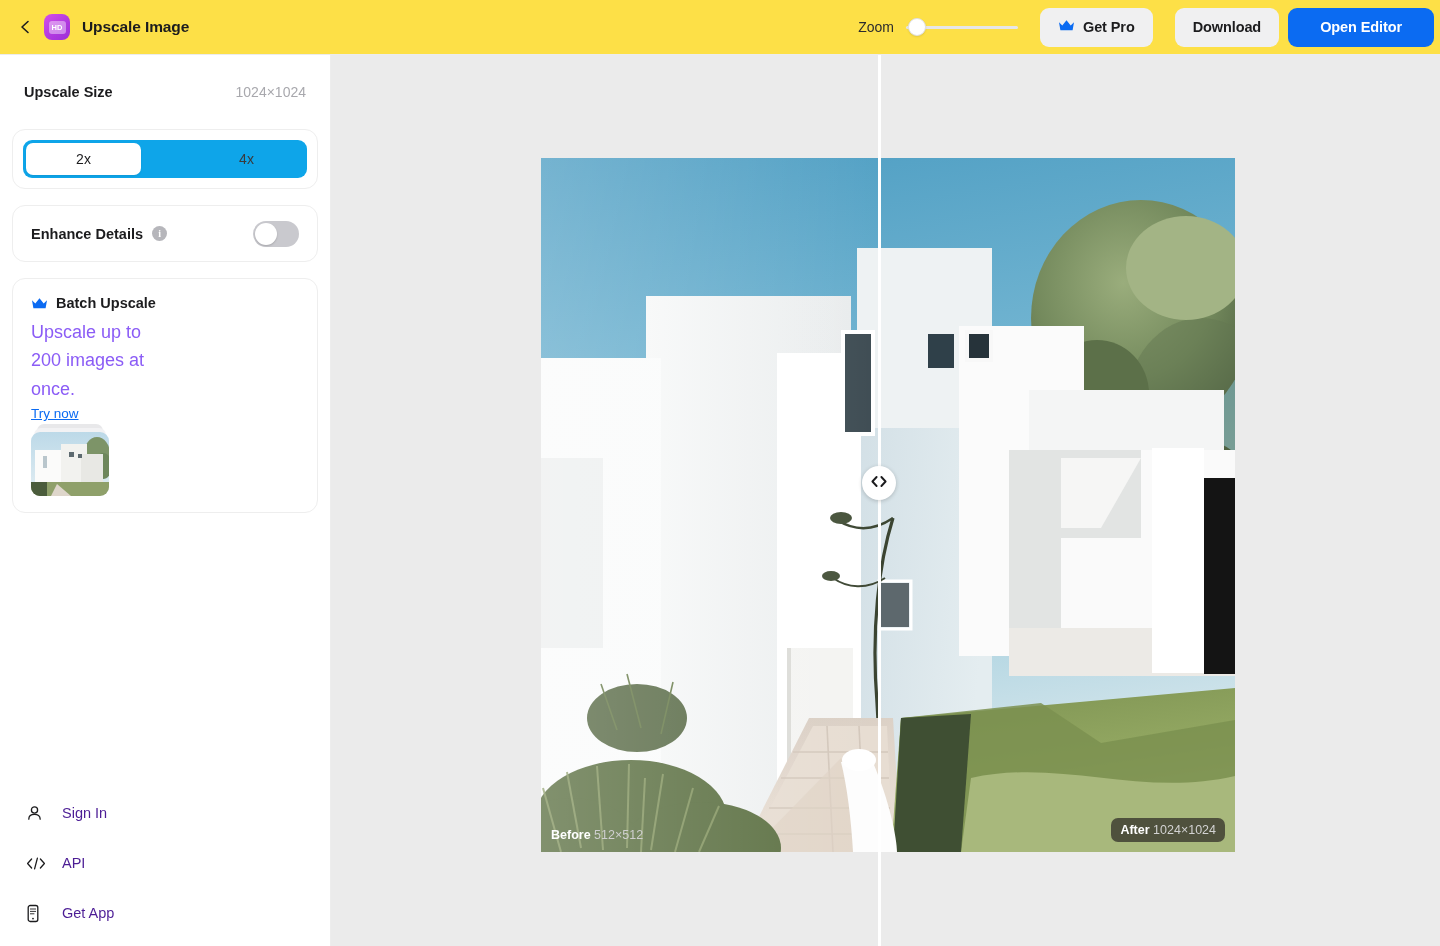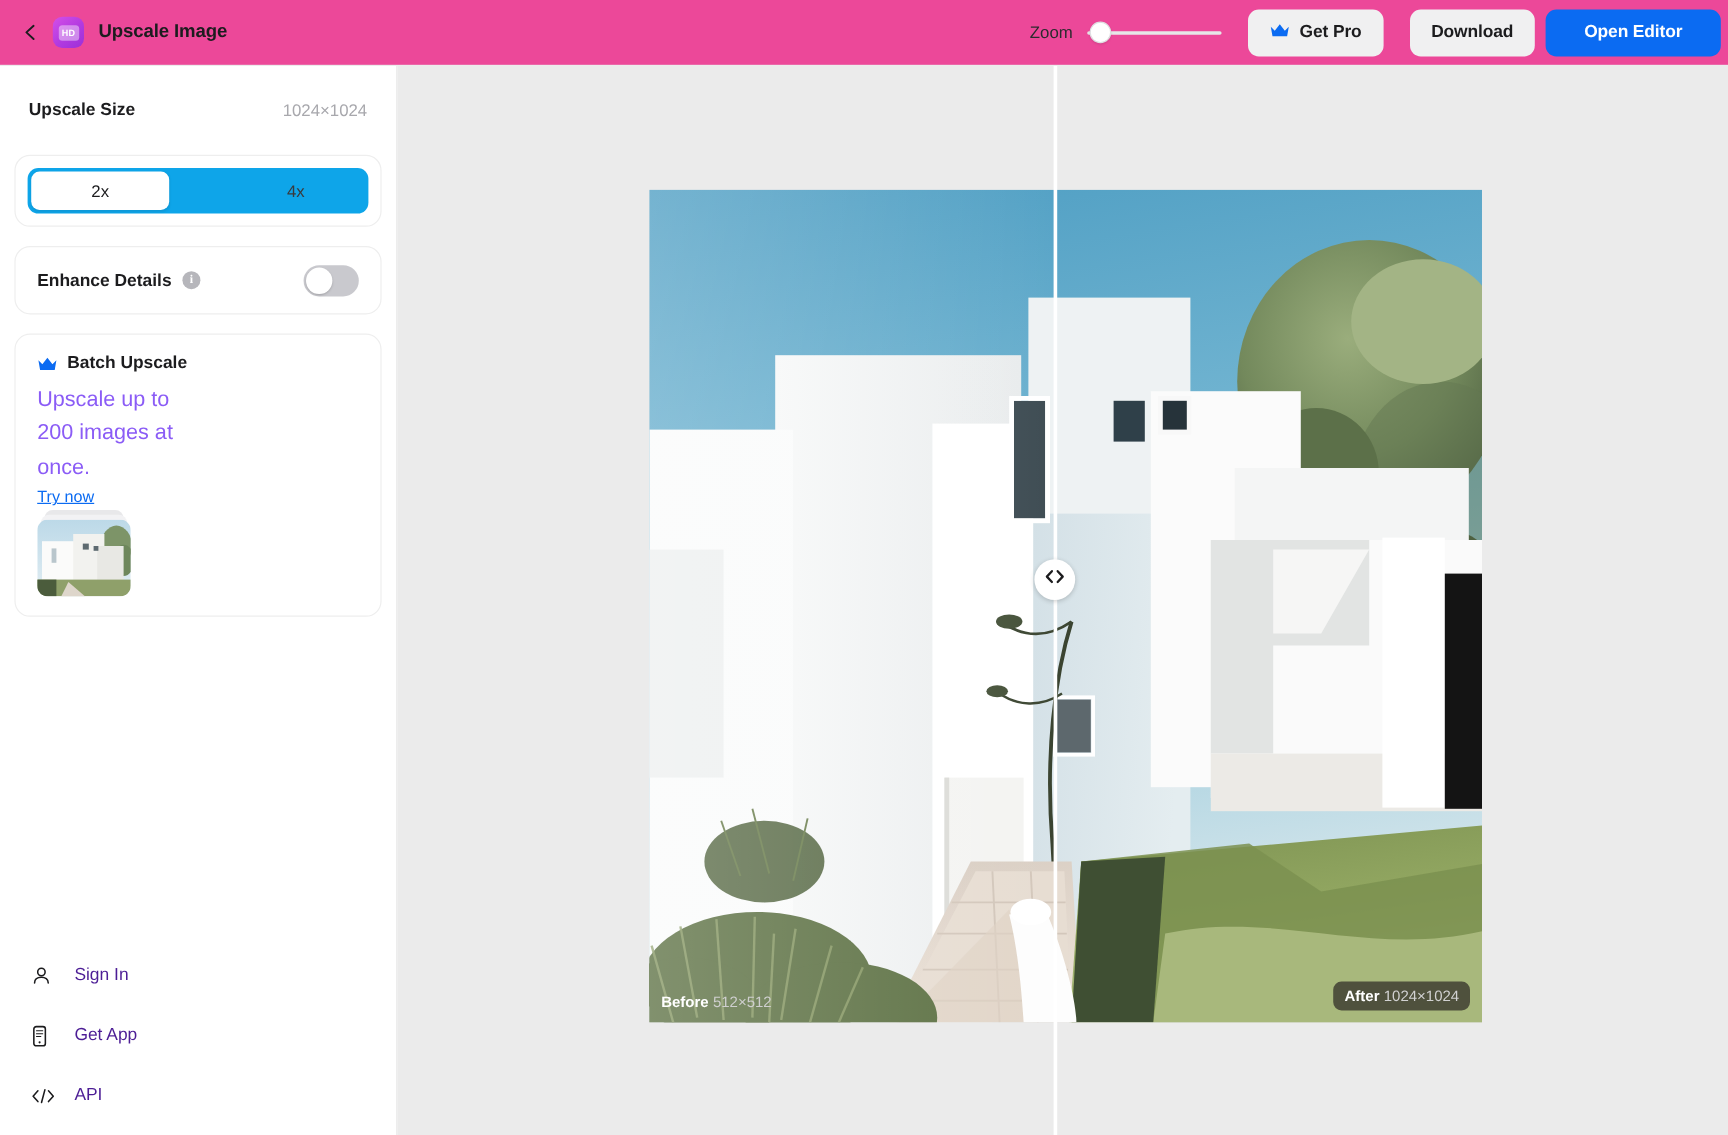--- a/index.html
+++ b/index.html
@@ -8,21 +8,21 @@
     font-family: "Liberation Sans", sans-serif;
     background: #ffffff;
     overflow: hidden;
     -webkit-font-smoothing: antialiased;
   }
 
   
   .header {
     position: absolute; top: 0; left: 0;
     width: 1440px; height: 55px;
-    background: #ec4899;
+    background: #fde047;
     border-bottom: 1px solid #ececec;
     display: flex; align-items: center;
   }
   .back-btn {
     width: 30px; height: 30px; margin-left: 10px;
     display: flex; align-items: center; justify-content: center;
     cursor: pointer; background: none; border: none;
   }
   .back-btn svg { display:block; }
   .app-icon {
@@ -317,38 +317,38 @@
         <svg width="17" height="17" viewBox="0 0 17 17">
           <circle cx="8.5" cy="5" r="3.1" fill="none" stroke="#1c1c1e" stroke-width="1.3"></circle>
           <path d="M2.8 14.2 C2.8 10.9 5.3 9.4 8.5 9.4 C11.7 9.4 14.2 10.9 14.2 14.2" fill="none" stroke="#1c1c1e" stroke-width="1.3" stroke-linecap="round"></path>
         </svg>
       </span>
       <span class="nav-label">Sign In</span>
     </div>
 
     <div class="nav-item">
       <span class="nav-icon">
+        <svg width="20" height="15" viewBox="0 0 20 15">
+          <path d="M5.6 3 L1.6 7.5 L5.6 12" fill="none" stroke="#1c1c1e" stroke-width="1.3" stroke-linecap="round" stroke-linejoin="round"></path>
+          <path d="M14.4 3 L18.4 7.5 L14.4 12" fill="none" stroke="#1c1c1e" stroke-width="1.3" stroke-linecap="round" stroke-linejoin="round"></path>
+          <path d="M11.4 2.2 L8.6 12.8" fill="none" stroke="#1c1c1e" stroke-width="1.3" stroke-linecap="round"></path>
+        </svg>
+      </span>
+      <span class="nav-label">API</span>
+    </div>
+
+    <div class="nav-item">
+      <span class="nav-icon">
         <svg width="14" height="19" viewBox="0 0 14 19">
           <rect x="2.2" y="1.5" width="9.6" height="16" rx="2" fill="none" stroke="#1c1c1e" stroke-width="1.3"></rect>
           <path d="M4.4 5 H9.6 M4.4 7.4 H9.6 M4.4 9.8 H8" stroke="#1c1c1e" stroke-width="0.9" stroke-linecap="round"></path>
           <circle cx="7" cy="14.6" r="0.9" fill="#1c1c1e"></circle>
         </svg>
       </span>
       <span class="nav-label">Get App</span>
-    </div>
-
-    <div class="nav-item">
-      <span class="nav-icon">
-        <svg width="20" height="15" viewBox="0 0 20 15">
-          <path d="M5.6 3 L1.6 7.5 L5.6 12" fill="none" stroke="#1c1c1e" stroke-width="1.3" stroke-linecap="round" stroke-linejoin="round"></path>
-          <path d="M14.4 3 L18.4 7.5 L14.4 12" fill="none" stroke="#1c1c1e" stroke-width="1.3" stroke-linecap="round" stroke-linejoin="round"></path>
-          <path d="M11.4 2.2 L8.6 12.8" fill="none" stroke="#1c1c1e" stroke-width="1.3" stroke-linecap="round"></path>
-        </svg>
-      </span>
-      <span class="nav-label">API</span>
     </div>
   </div>
 </div>
 
 <div class="canvas">
 
   <div class="compare">
     <div class="photo">
       <svg width="694" height="694" viewBox="0 0 694 694" preserveAspectRatio="none">
         <defs>

